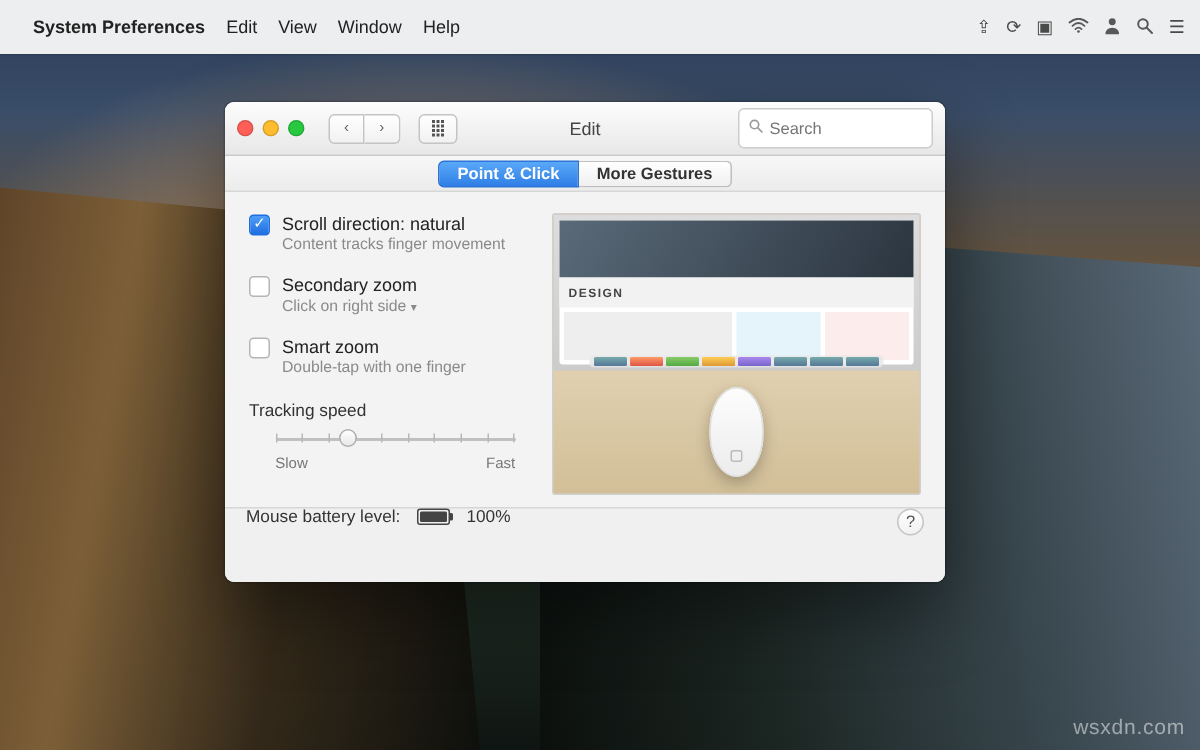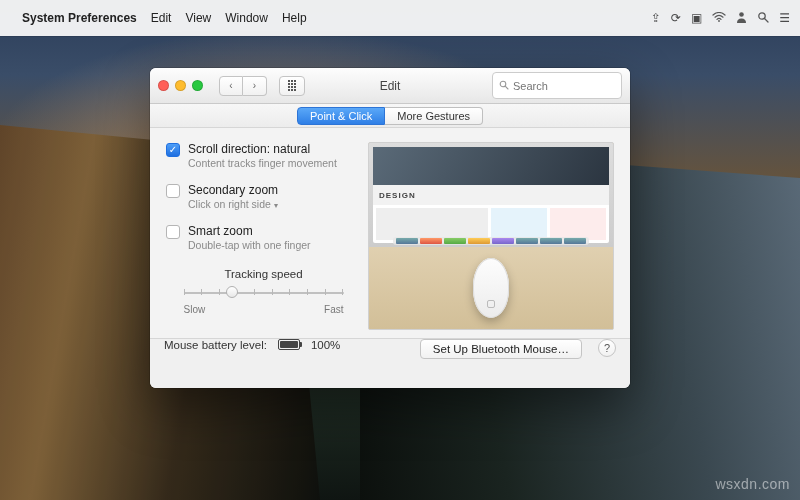--- a/index.html
+++ b/index.html
@@ -69,38 +69,38 @@
     margin-left:auto; height:27px; width:130px; border:1px solid #ccc; border-radius:4px;
     background:#fff; display:flex; align-items:center; padding:0 6px; gap:4px;
   }
   .search .mag{font-size:10px;color:#999;}
   .search input{border:none;outline:none;font-size:11px;flex:1;background:transparent;}
 
   .tabbar {
     height: 24px; display:flex; justify-content:center; align-items:center;
     background: linear-gradient(#f7f7f7,#ececec); border-bottom:1px solid #d6d6d6;
   }
-  .segmented { display:flex; font-size:11px; }
+  .segmented { display:flex; font-size:11px;font-weight:bold; }
   .seg { padding:2px 12px; border:1px solid #bfbfbf; background:linear-gradient(#fff,#f0f0f0); color:#333;}
   .seg:first-child{border-radius:4px 0 0 4px;}
   .seg:last-child{border-radius:0 4px 4px 0;border-left:none;}
   .seg.active{background:linear-gradient(#5aa8f8,#2f7fe6);color:#fff;border-color:#2d74d6;}
 
   .content { flex:1; display:flex; padding: 14px 16px 8px 16px; gap: 7px; }
   .options { width: 195px; display:flex; flex-direction:column; gap:14px; }
   .opt { display:flex; gap:8px; }
   .chk { width:14px; height:14px; border:1px solid #b5b5b5; border-radius:3px; background:#fff;
          display:flex;align-items:center;justify-content:center;flex-shrink:0;margin-top:1px;}
   .chk.checked{background:linear-gradient(#4e9ef7,#1f6fe0);border-color:#1f6fe0;}
   .chk.checked::after{content:"✓";color:#fff;font-size:10px;line-height:1;}
   .opt-text .label{font-size:12px;color:#222;}
   .opt-text .sub{font-size:10.5px;color:#8a8a8a;margin-top:1px;}
   .opt-text .chev{font-size:8px;color:#8a8a8a;margin-left:3px;}
 
-  .tracking { margin-top: 3px; text-align:center;}
+  .tracking { margin-top: 3px; }
   .tracking .tlabel{font-size:11.5px;color:#333;margin-bottom:4px;}
   .slider { position:relative; height:18px; width:160px; margin:0 auto;}
   .slider .track{position:absolute;left:0;right:0;top:8px;height:2px;background:#c0c0c0;border-radius:1px;}
   .slider .ticks{position:absolute;left:0;right:0;top:5px;display:flex;justify-content:space-between;}
   .slider .ticks span{width:1px;height:6px;background:#b8b8b8;}
   .slider .knob{position:absolute;top:2px;width:12px;height:12px;border-radius:50%;
     background:linear-gradient(#fff,#e8e8e8);border:1px solid #b0b0b0;left:30%;transform:translateX(-50%);}
   .slider-labels{display:flex;justify-content:space-between;width:160px;margin:2px auto 0;font-size:10px;color:#777;}
 
   .preview { flex:1; background:#d8c7a6; border:1px solid #d0d0d0; border-radius:2px; overflow:hidden;
@@ -309,18 +309,17 @@
     </div>
   </div>
 
   <div class="footer">
     <span>Mouse battery level:</span>
     <span class="batt-icon">
         <span class="fill"></span>
       </span>
     <span>100%</span>
     <span class="spacer"></span>
-    <button class="btn">Set Up Bluetooth Mouse…</button>
     <div class="help">?</div>
   </div>
 </div>
 
 <div class="watermark">wsxdn.com</div>
 
 </body></html>

